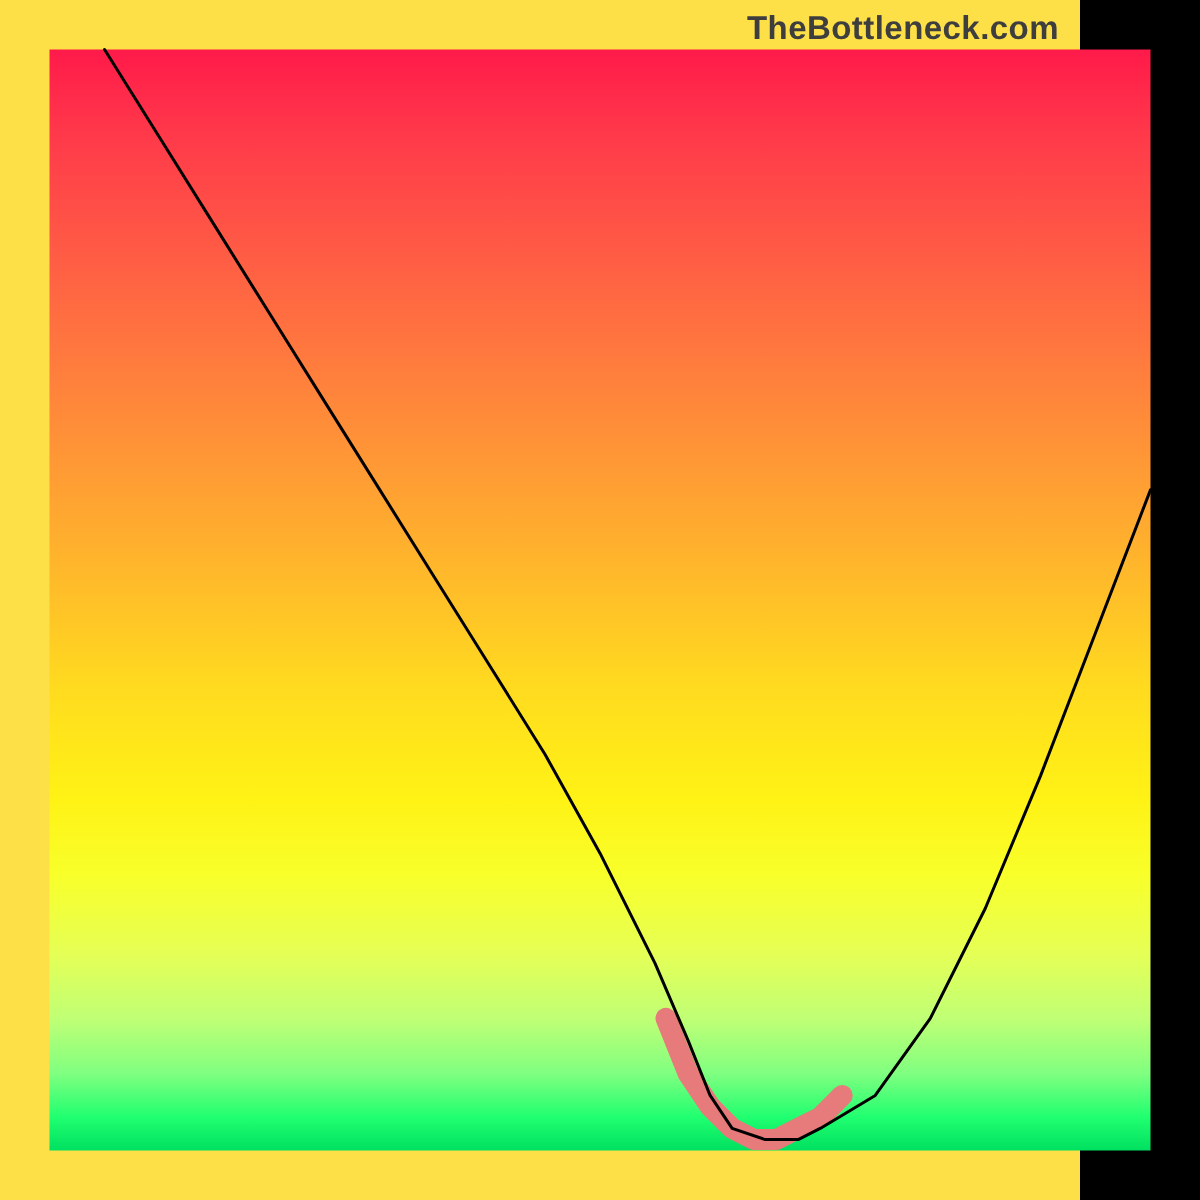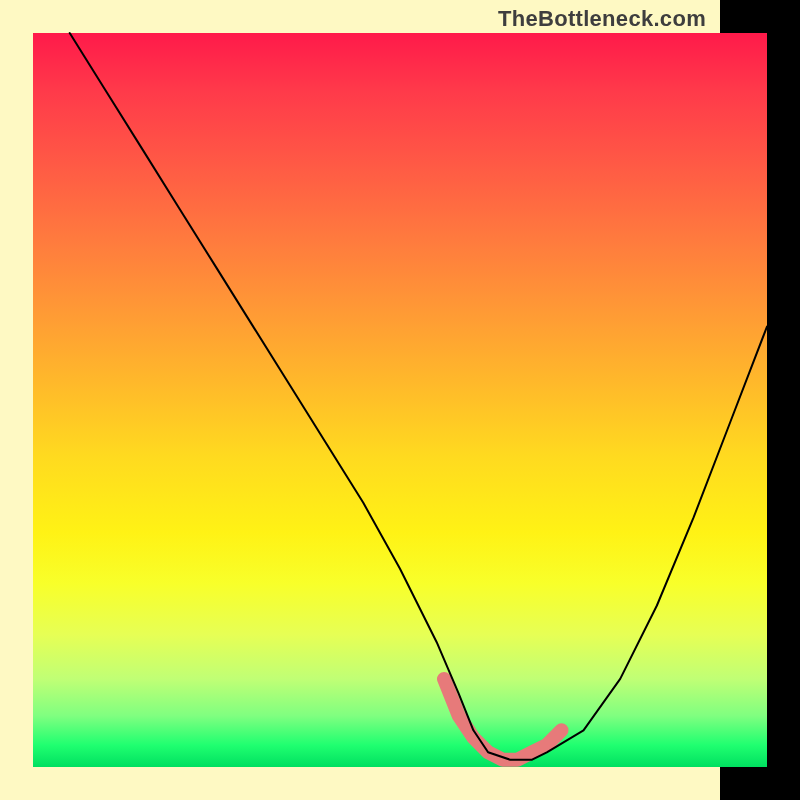--- a/index.html
+++ b/index.html
@@ -8,21 +8,21 @@
     width: 800px;
     height: 800px;
     background: #000000;
     font-family: Arial, Helvetica, sans-serif;
     overflow: hidden;
   }
   .frame {
     position: relative;
     width: 720px;
     height: 800px;
-    background: #fef9c3;
+    background: #fde047;
   }
   .watermark {
     position: absolute;
     top: 6px;
     right: 14px;
     color: #3e3e3e;
     font-size: 22px;
     font-weight: 600;
     letter-spacing: 0.3px;
     user-select: none;

